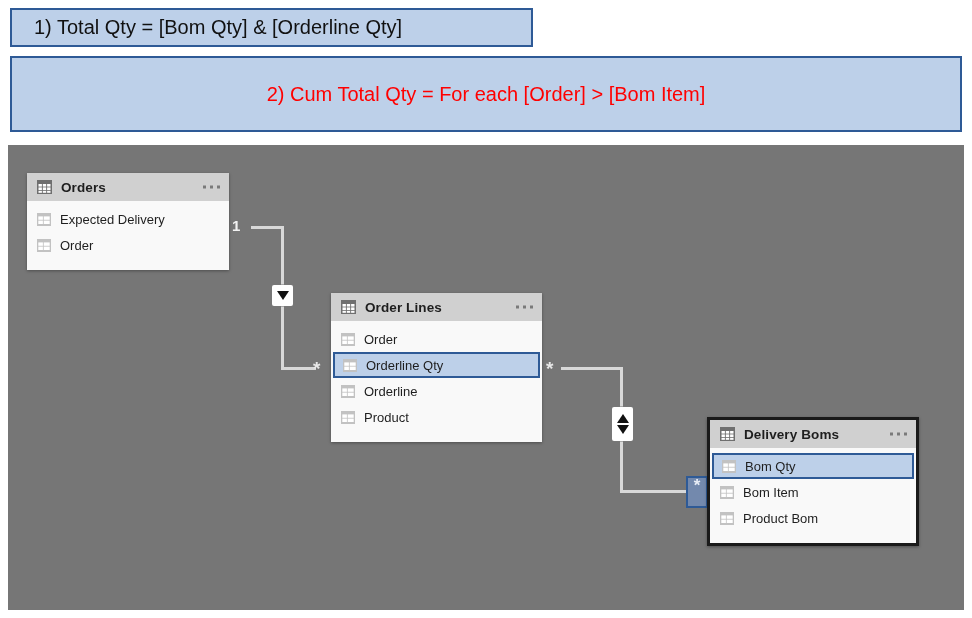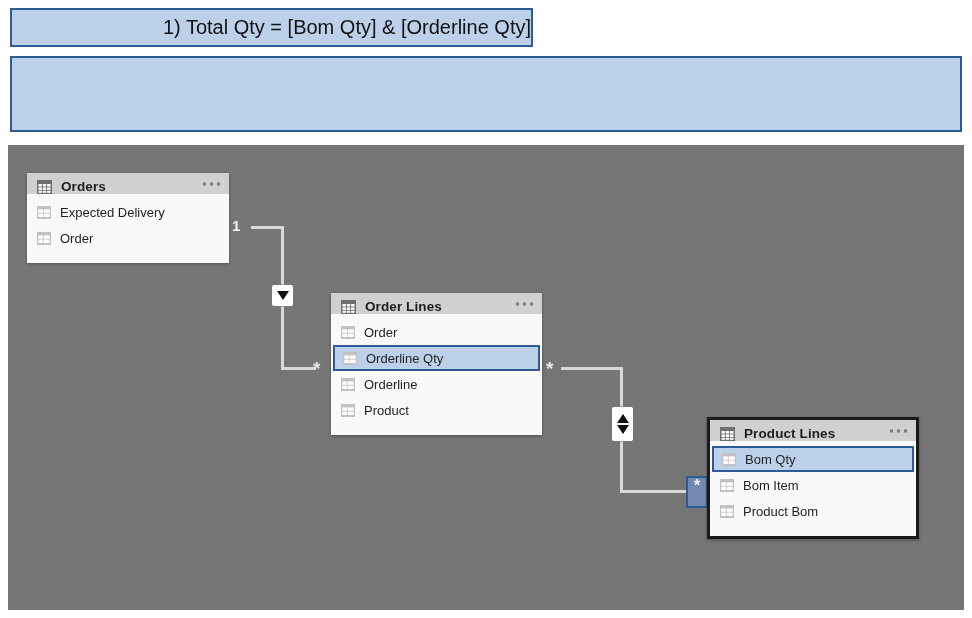--- a/index.html
+++ b/index.html
@@ -28,21 +28,21 @@
     text-align: center;
     line-height: 1.32;
   }
   #banner-one {
     left: 10px;
     top: 8px;
     width: 523px;
     height: 39px;
     font-size: 20px;
     color: #111111;
-    justify-content: flex-end;
+    justify-content: flex-start;
     padding-left: 22px;
   }
   #banner-two {
     left: 10px;
     top: 56px;
     width: 952px;
     height: 76px;
     font-size: 20px;
     color: #ff0000;
     flex-direction: column;
@@ -65,24 +65,24 @@
     position: absolute;
     box-sizing: border-box;
     background: #f9f9f9;
     box-shadow: 0 1px 3px rgba(0,0,0,0.35);
   }
   .table-card.selected {
     border: 3px solid #1a1a1a;
   }
   .card-header {
     box-sizing: border-box;
-    height: 21px;
+    height: 28px;
     background: #d0d0d0;
     display: flex;
-    align-items: flex-end;
+    align-items: center;
     padding: 0 8px 0 10px;
     position: relative;
   }
   .card-title {
     font-size: 13.5px;
     font-weight: bold;
     color: #1e1e1e;
     margin-left: 9px;
     letter-spacing: 0.1px;
     white-space: nowrap;
@@ -196,20 +196,21 @@
   }
 </style>
 </head>
 <body>
 
 <div class="banner" id="banner-one">
   <span>1) Total Qty = [Bom Qty] &amp; [Orderline Qty]</span>
 </div>
 
 <div class="banner" id="banner-two">
+  <span class="line">2) Cum Total Qty = For each [Order] &gt; [Bom Item]</span>
 </div>
 
 <div id="canvas">
 
   <div class="card-one" style="left:224px; top:73px;">1</div>
   <div class="rel-line h" style="left:243px; top:81px; width:33px;"></div>
   <div class="rel-line v" style="left:273px; top:81px; height:144px;"></div>
   <div class="rel-line h" style="left:273px; top:222px; width:35px;"></div>
   <div class="cross-filter" style="left:264px; top:140px; width:21px; height:21px;">
     <span class="tri down"></span>
@@ -345,21 +346,21 @@
         <rect x="1.5" y="4" width="3.4" height="2.6" fill="#ffffff"></rect>
         <rect x="5.8" y="4" width="3.4" height="2.6" fill="#ffffff"></rect>
         <rect x="10.1" y="4" width="3.4" height="2.6" fill="#ffffff"></rect>
         <rect x="1.5" y="7.4" width="3.4" height="2.6" fill="#ffffff"></rect>
         <rect x="5.8" y="7.4" width="3.4" height="2.6" fill="#ffffff"></rect>
         <rect x="10.1" y="7.4" width="3.4" height="2.6" fill="#ffffff"></rect>
         <rect x="1.5" y="10.8" width="3.4" height="2" fill="#ffffff"></rect>
         <rect x="5.8" y="10.8" width="3.4" height="2" fill="#ffffff"></rect>
         <rect x="10.1" y="10.8" width="3.4" height="2" fill="#ffffff"></rect>
       </svg>
-      <span class="card-title">Product Lines</span>
+      <span class="card-title">Delivery Boms</span>
       <span class="card-ellipsis">
           <i></i>
           <i></i>
           <i></i>
         </span>
     </div>
     <div class="card-body">
       <div class="field-row highlight">
         <svg class="tbl-icon field-icon" viewBox="0 0 14 13">
           <rect x="0" y="0" width="14" height="13" fill="#c2c2c2"></rect>

